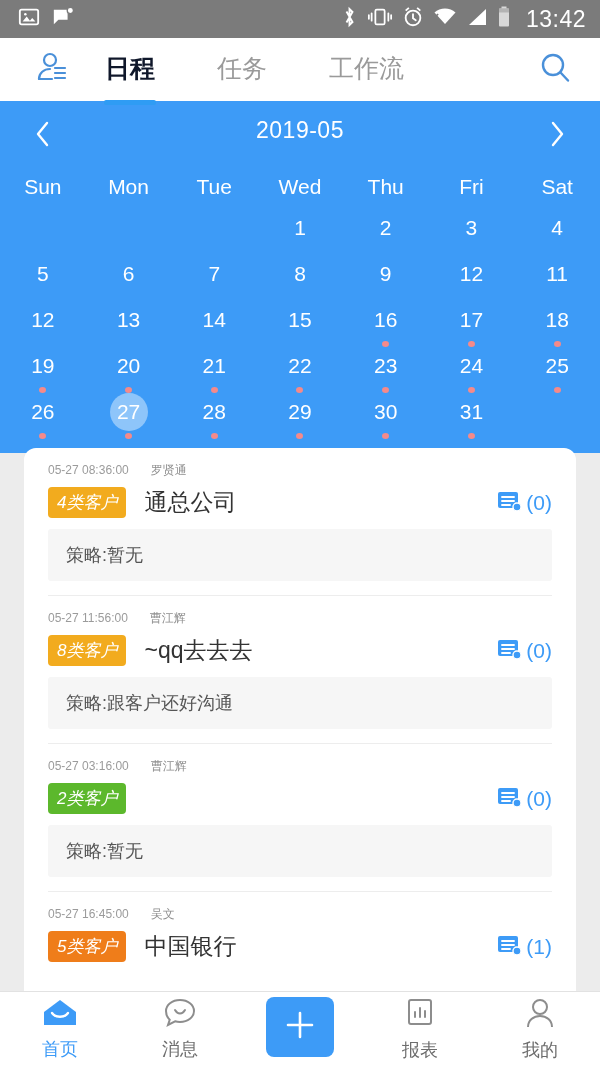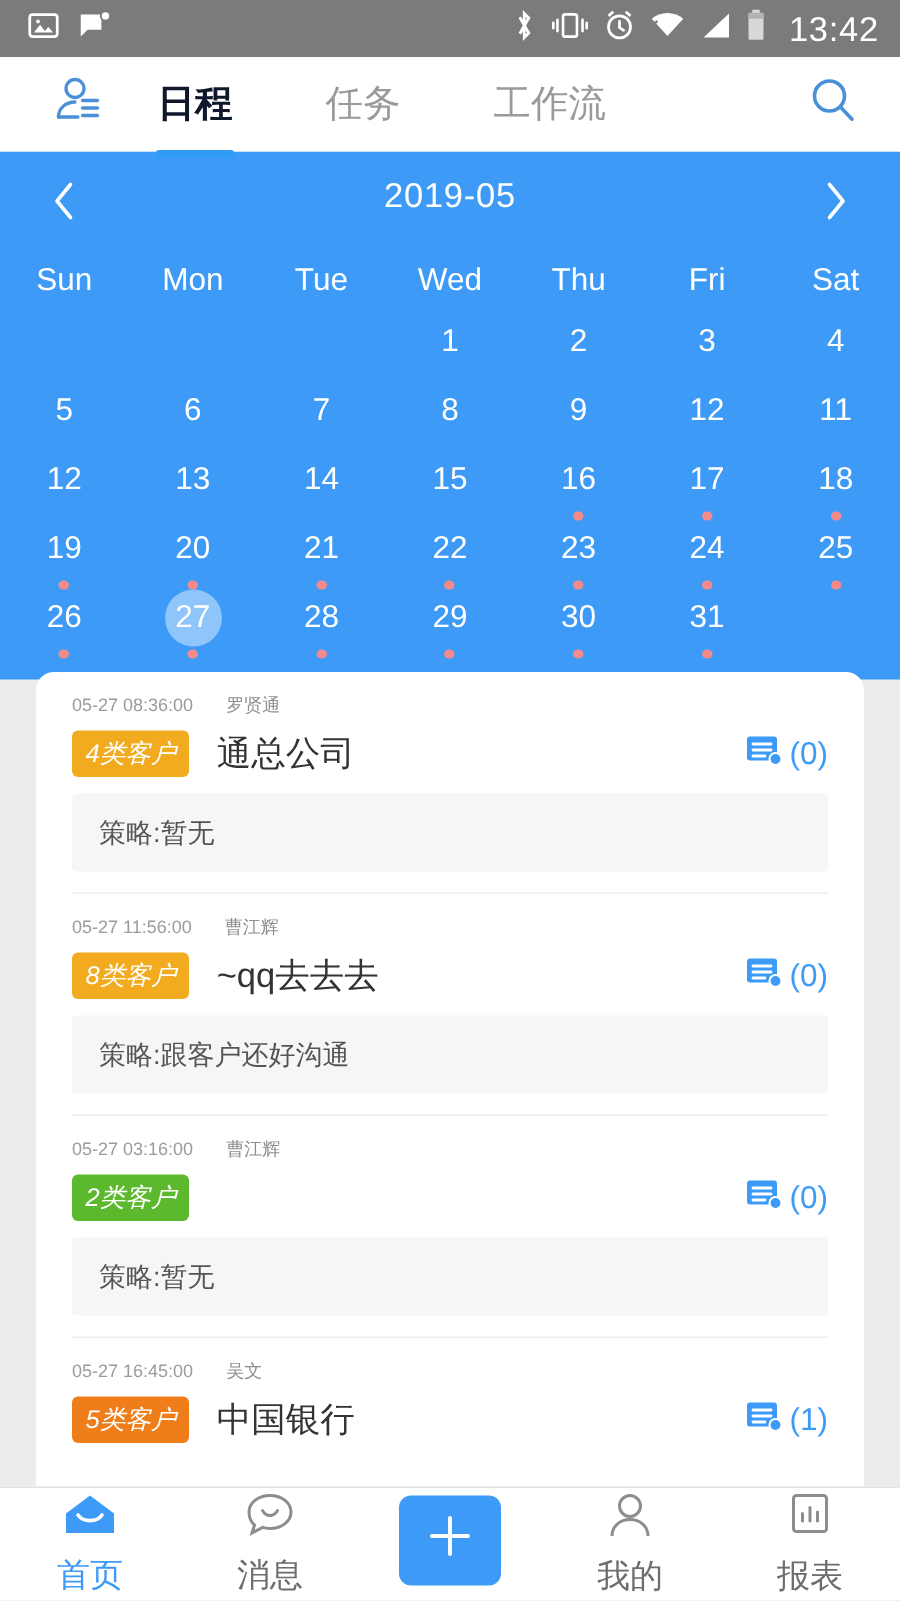--- a/index.html
+++ b/index.html
@@ -86,21 +86,21 @@
   
   .bottomnav {
     position: absolute; left: 0; right: 0; bottom: 0; height: 76px;
     background: #fff; border-top: 1px solid #e2e2e2;
     display: flex; align-items: center;
   }
   .bn-item {
     flex: 1; display: flex; flex-direction: column;
     align-items: center; justify-content: center; gap: 5px;
   }
-  .bn-label { font-size: 22px; color: #6d6d6d; }
+  .bn-label { font-size: 18px; color: #6d6d6d; }
   .bn-item.active .bn-label { color: #3d9bf7; }
   .fab {
     width: 68px; height: 60px; background: #3d9bf7; border-radius: 8px;
     display: flex; align-items: center; justify-content: center;
     position: relative; top: -3px;
   }
 </style>
 </head>
 <body>
 
@@ -463,31 +463,31 @@
       <div class="fab">
         <span>
           <svg width="36" height="36" viewBox="0 0 36 36">
               <path d="M18 6v24M6 18h24" stroke="#fff" stroke-width="2.6" stroke-linecap="round"></path>
             </svg>
         </span>
       </div>
     </div>
     <div class="bn-item">
       <span>
+        <svg width="30" height="32" viewBox="0 0 30 32">
+            <rect x="4" y="3" width="22" height="24" rx="2" fill="none" stroke="#8d8d8d" stroke-width="2"></rect>
+            <path d="M10 20v-5M15 20v-9M20 20v-6" stroke="#8d8d8d" stroke-width="2" stroke-linecap="round"></path>
+          </svg>
+      </span>
+      <span class="bn-label">报表</span>
+    </div>
+    <div class="bn-item">
+      <span>
         <svg width="32" height="32" viewBox="0 0 32 32">
             <circle cx="16" cy="10" r="7" fill="none" stroke="#8d8d8d" stroke-width="2"></circle>
             <path d="M4 30c0-6.5 5.4-11 12-11s12 4.5 12 11" fill="none" stroke="#8d8d8d" stroke-width="2"></path>
           </svg>
       </span>
       <span class="bn-label">我的</span>
     </div>
-    <div class="bn-item">
-      <span>
-        <svg width="30" height="32" viewBox="0 0 30 32">
-            <rect x="4" y="3" width="22" height="24" rx="2" fill="none" stroke="#8d8d8d" stroke-width="2"></rect>
-            <path d="M10 20v-5M15 20v-9M20 20v-6" stroke="#8d8d8d" stroke-width="2" stroke-linecap="round"></path>
-          </svg>
-      </span>
-      <span class="bn-label">报表</span>
-    </div>
   </div>
 
 </div>
 
 </body></html>

